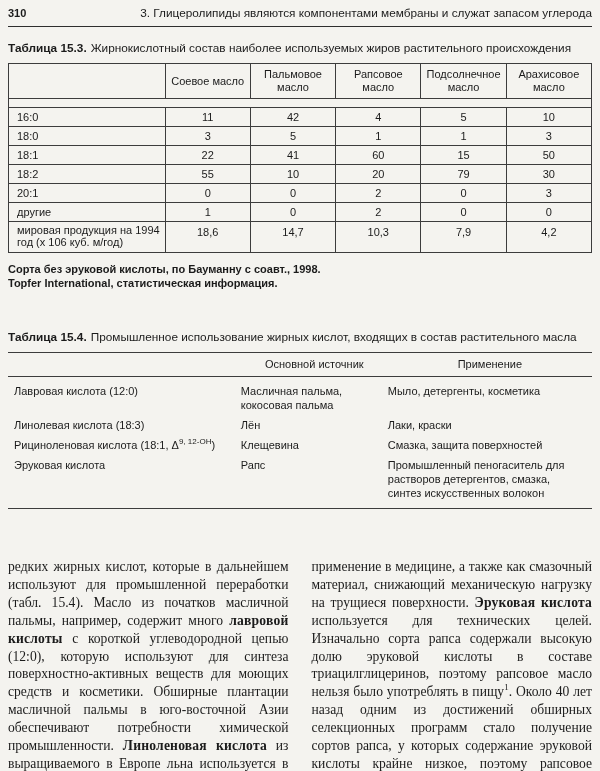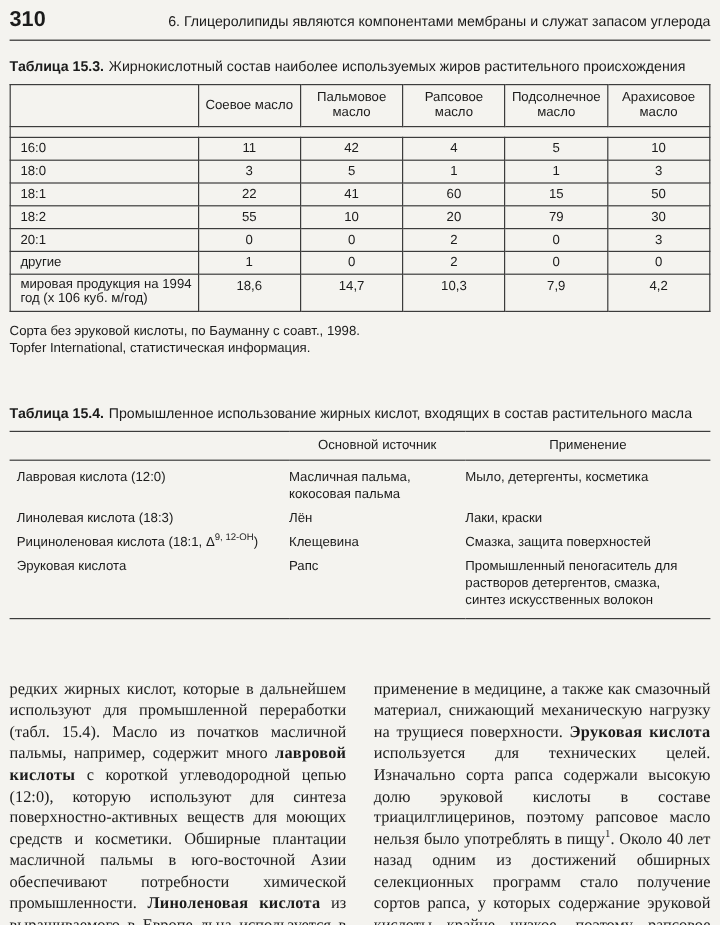--- a/index.html
+++ b/index.html
@@ -5,39 +5,39 @@
   html,body{margin:0;padding:0;background:#888;}
   .page{
     position:relative;width:600px;height:771px;margin:0 auto;
     background:#f4f3ef;color:#1b1b1b;overflow:hidden;
     font-family:"Liberation Sans",sans-serif;box-sizing:border-box;
     padding:4px 8px 0 8px;
   }
   
   .runhead{display:flex;align-items:baseline;justify-content:space-between;
     padding:2px 0 6px 0;border-bottom:1.5px solid #2e2e2e;}
-  .pagenum{font-weight:bold;font-size:18px;}
+  .pagenum{font-weight:bold;font-size:11px;}
   .chtitle{font-size:11.8px;text-align:right;}
   
   .caption{margin:14px 0 8px 0;font-size:11.8px;line-height:14px;}
   .caption b{margin-right:4px;}
   
   table.t153{width:100%;border-collapse:collapse;font-size:11px;table-layout:fixed;}
   .t153 th,.t153 td{border:1px solid #3c3c3c;}
   .t153 th{font-weight:normal;text-align:center;vertical-align:middle;
     padding:4px 2px;height:26px;line-height:13px;}
   .t153 th.lbl{width:26%;}
   .t153 td{text-align:center;height:16px;padding:1px 3px;line-height:14px;}
   .t153 td.lbl{text-align:left;padding-left:8px;}
   .t153 tr.spacer td{height:8px;padding:0;}
   .t153 tr.lastrow td{height:26px;}
   .t153 tr.lastrow td.lbl{line-height:12px;padding-top:2px;padding-bottom:2px;}
   .t153 tr.lastrow td{vertical-align:top;padding-top:3px;}
   
-  .tnotes{margin:9px 0 0 0;font-size:11px;line-height:14px;}
+  .tnotes{margin:9px 0 0 0;font-size:11px;line-height:14px;font-weight:bold;}
   .tnotes div{margin:0;}
   
   table.t154{width:100%;border-collapse:collapse;font-size:11px;
     border-bottom:1px solid #3c3c3c;table-layout:fixed;}
   .t154 th{font-weight:normal;text-align:center;padding:5px 2px;
     border-top:1px solid #3c3c3c;border-bottom:1px solid #3c3c3c;line-height:13px;}
   .t154 th.c1{width:40%;}
   .t154 th.c2{width:25%;}
   .t154 th.c3{width:35%;}
   .t154 td{vertical-align:top;text-align:left;padding:4px 6px 2px 0;line-height:14px;}
@@ -53,21 +53,21 @@
   .bodytext b{letter-spacing:.2px;}
   sup.fnref{font-size:9px;vertical-align:super;line-height:0;}
 </style>
 </head>
 <body>
 
 <div class="page">
 
   <div class="runhead">
     <span class="pagenum">310</span>
-    <span class="chtitle">6.  Глицеролипиды являются компонентами мембраны и служат запасом углерода</span>
+    <span class="chtitle">3.  Глицеролипиды являются компонентами мембраны и служат запасом углерода</span>
   </div>
 
   <p class="caption"><b>Таблица 15.3.</b><span>Жирнокислотный состав наиболее используемых жиров растительного происхождения</span></p>
 
   <table class="t153">
     <thead>
       <tr>
         <th class="lbl"></th>
         <th>Соевое масло</th>
         <th>Пальмовое масло</th>

